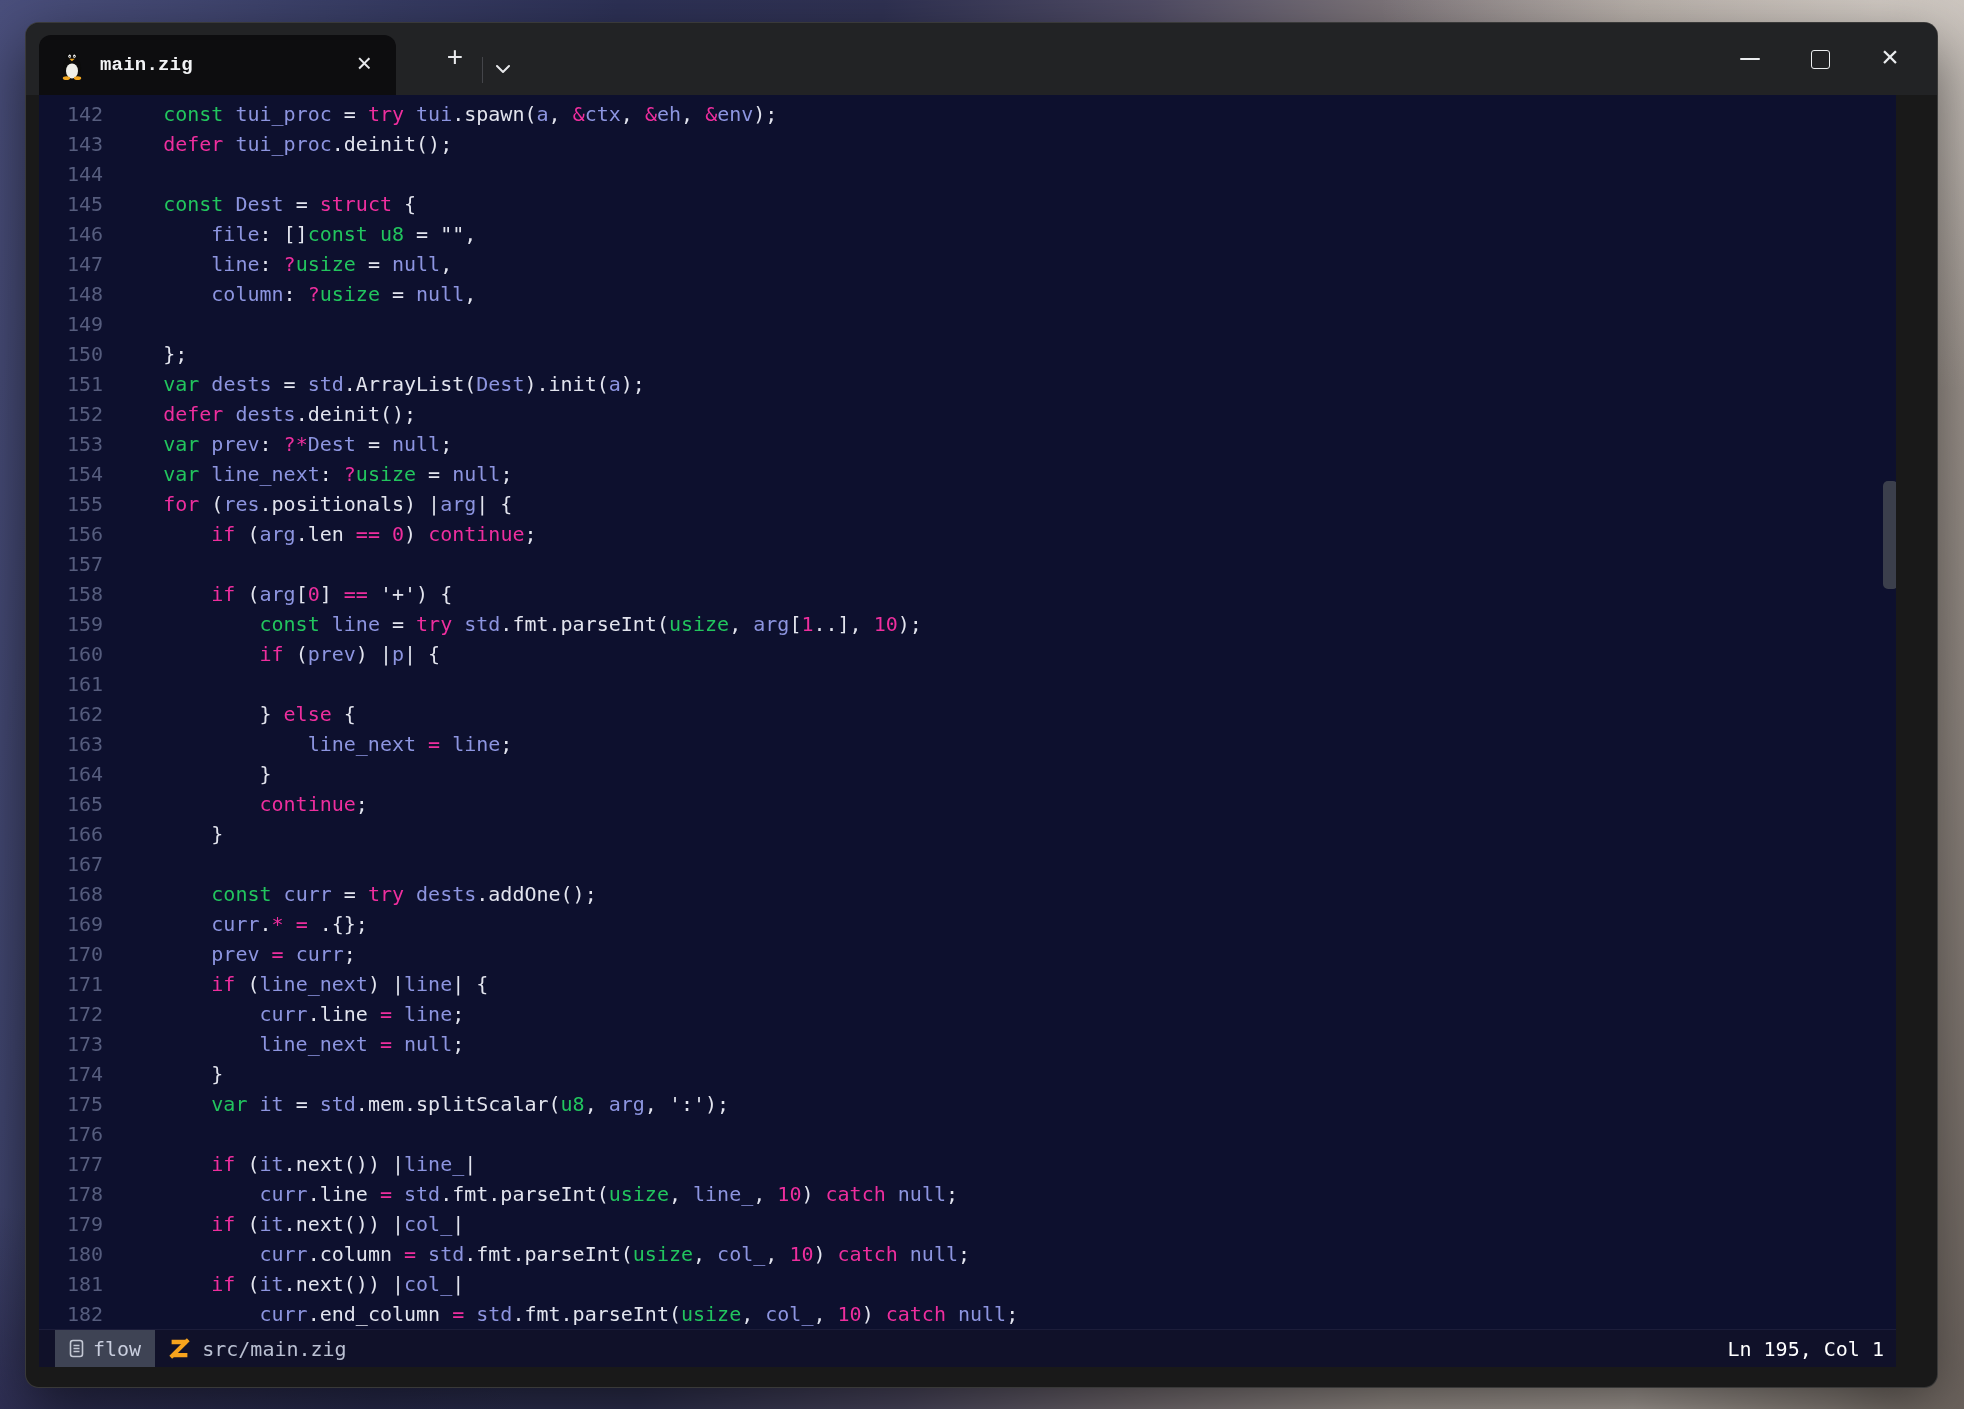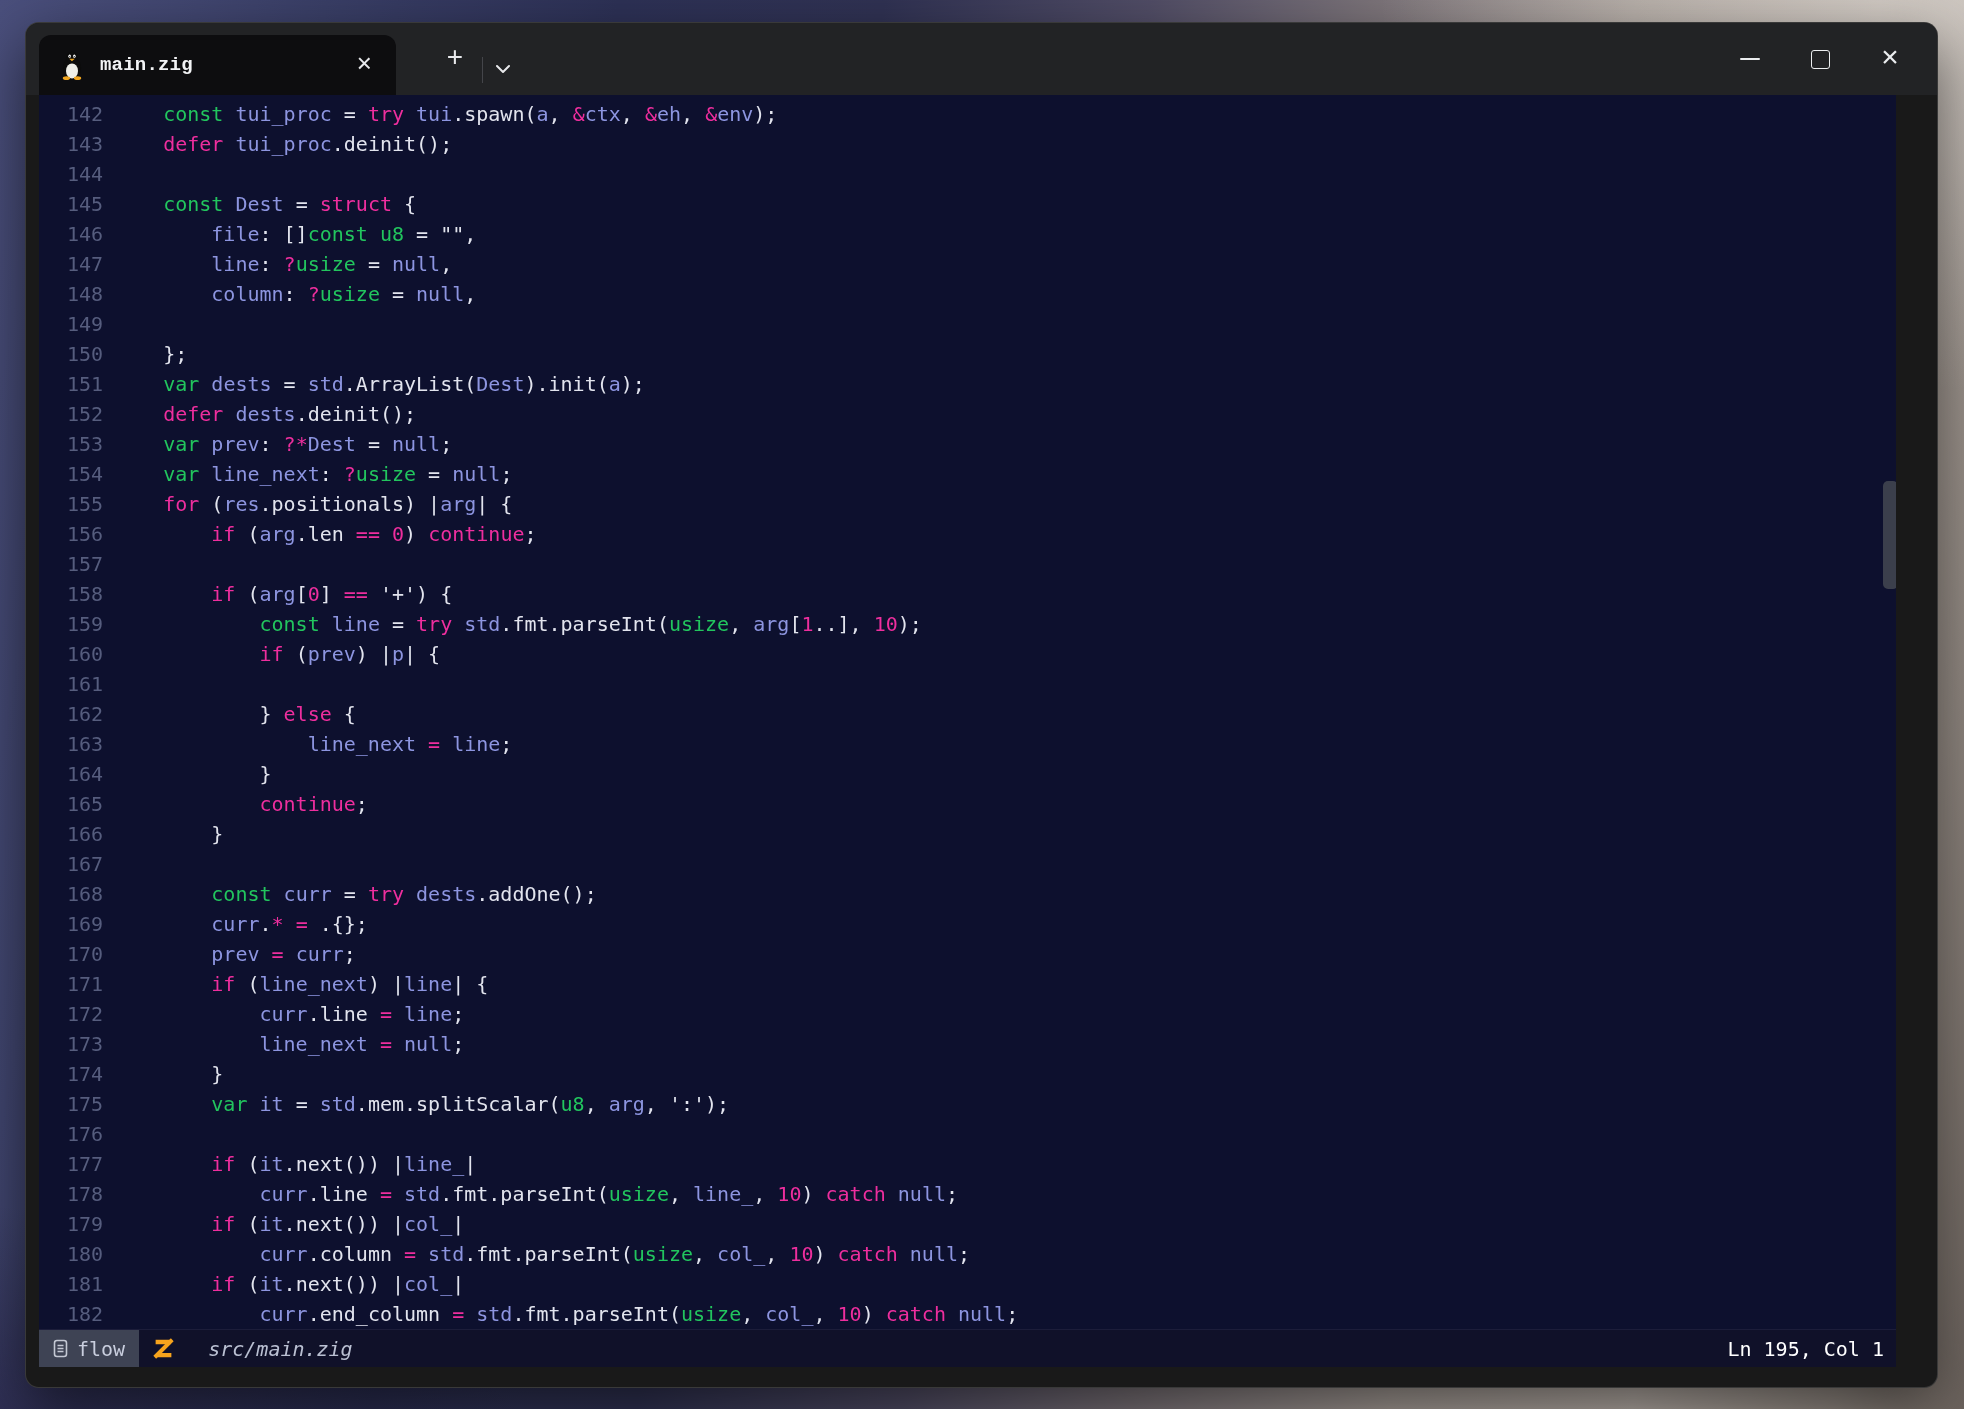--- a/index.html
+++ b/index.html
@@ -54,25 +54,25 @@
   .tk-l{color:#8d95e0;}
   .scrollbar-thumb{
     position:absolute;right:-2px;top:386px;width:15px;height:108px;
     background:#3b3f4c;border-radius:5px;
   }
 
   
   .statusbar{
     width:100%;height:38px;background:#101129;border-top:1px solid #1c1d3a;
     display:flex;align-items:center;box-sizing:border-box;
-    font-family:"DejaVu Sans Mono","Liberation Mono",monospace;font-size:20px;color:#c9cede;
+    font-family:"DejaVu Sans Mono","Liberation Mono",monospace;font-size:20px;color:#c9cede;padding-left:16px;
   }
   .flow-seg{display:flex;align-items:center;gap:9px;background:#3e4354;height:100%;padding:0 14px;}
   .zig-icon{margin-left:14px;display:flex;align-items:center;}
-  .file-path{margin-left:34px;font-style:italic;color:#bac0d2;}
+  .file-path{margin-left:12px;color:#bac0d2;}
   .cursor-pos{margin-left:auto;margin-right:12px;color:#ffffff;}
 </style>
 </head>
 <body>
 
 <div class="window">
 
   <div class="titlebar">
     <div class="tab">
       <span style="display:flex;">

